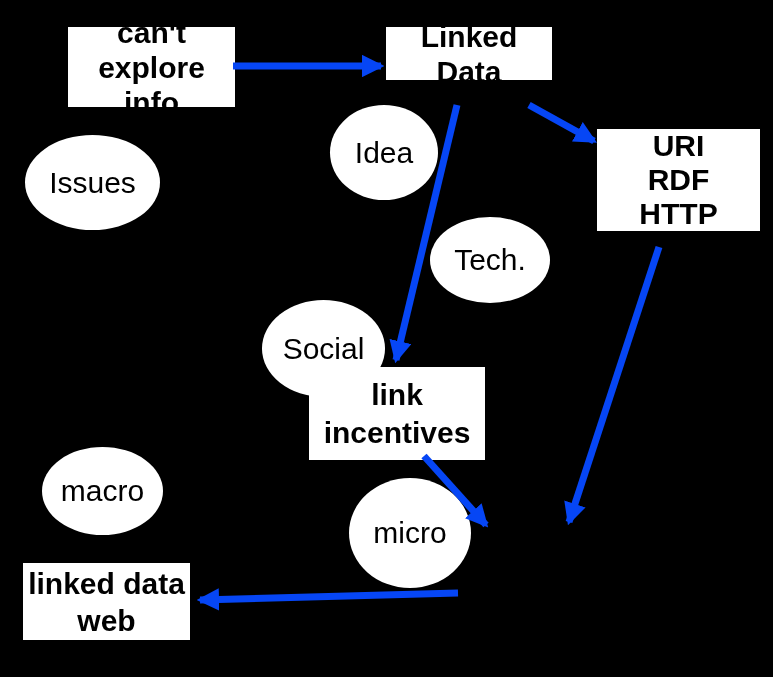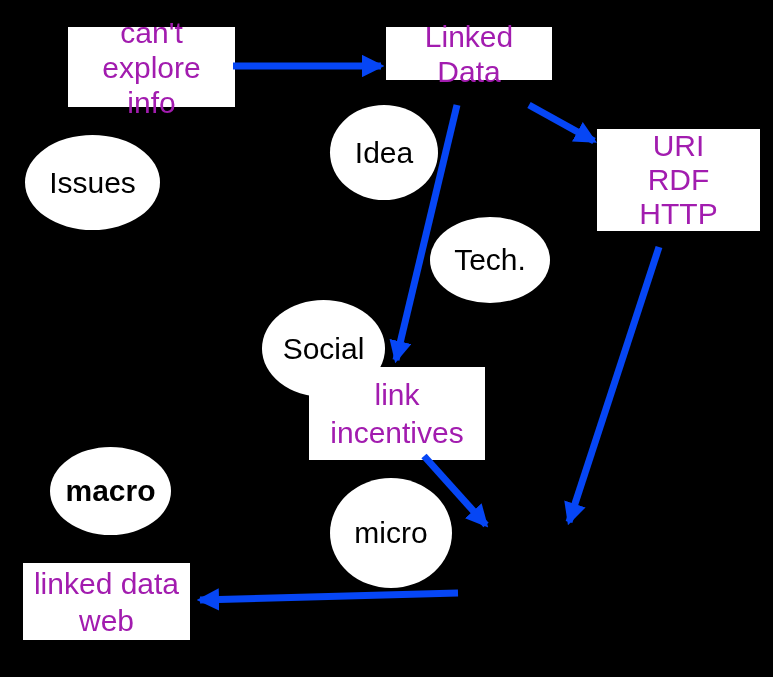--- a/index.html
+++ b/index.html
@@ -11,30 +11,31 @@
     position: relative;
     width: 773px;
     height: 677px;
     background: #000000;
     overflow: hidden;
     font-family: "Liberation Sans", sans-serif;
   }
   .rect-node {
     position: absolute;
     background: #ffffff;
-    color: #a21caf;
+    color: #000000;
     display: flex;
     align-items: center;
     justify-content: center;
     text-align: center;
     white-space: pre-line;
     font-size: 30px;
     line-height: 35px;
     overflow: visible;
     z-index: 2;
+    font-weight: bold;
   }
   .ellipse-node {
     position: absolute;
     background: #ffffff;
     color: #000000;
     border-radius: 50%;
     display: flex;
     align-items: center;
     justify-content: center;
     text-align: center;
@@ -56,22 +57,22 @@
   #n-linked { left: 386px; top: 27px;  width: 166px; height: 53px;  }
   #n-uri    { left: 597px; top: 129px; width: 163px; height: 102px; line-height: 34px; }
   #n-incent { left: 309px; top: 367px; width: 176px; height: 93px;  line-height: 38px; }
   #n-ldweb  { left: 23px;  top: 563px; width: 167px; height: 77px;  line-height: 37px; }
   #n-user   { left: 458px; top: 534px; width: 165px; height: 114px; line-height: 34px; }
   
   #e-issues { left: 25px;  top: 135px; width: 135px; height: 95px;  }
   #e-idea   { left: 330px; top: 105px; width: 108px; height: 95px;  }
   #e-tech   { left: 430px; top: 217px; width: 120px; height: 86px;  }
   #e-social { left: 262px; top: 300px; width: 123px; height: 97px;  }
-  #e-macro  { left: 50px;  top: 447px; width: 121px; height: 88px; font-weight: bold;  }
-  #e-micro  { left: 330px; top: 478px; width: 122px; height: 110px; }
+  #e-macro  { left: 42px;  top: 447px; width: 121px; height: 88px;  }
+  #e-micro  { left: 349px; top: 478px; width: 122px; height: 110px; }
 </style>
 </head>
 <body>
 
 <div class="canvas">
 
   <div class="ellipse-node" id="e-issues">
     <span>Issues</span>
   </div>
   <div class="ellipse-node" id="e-idea">

